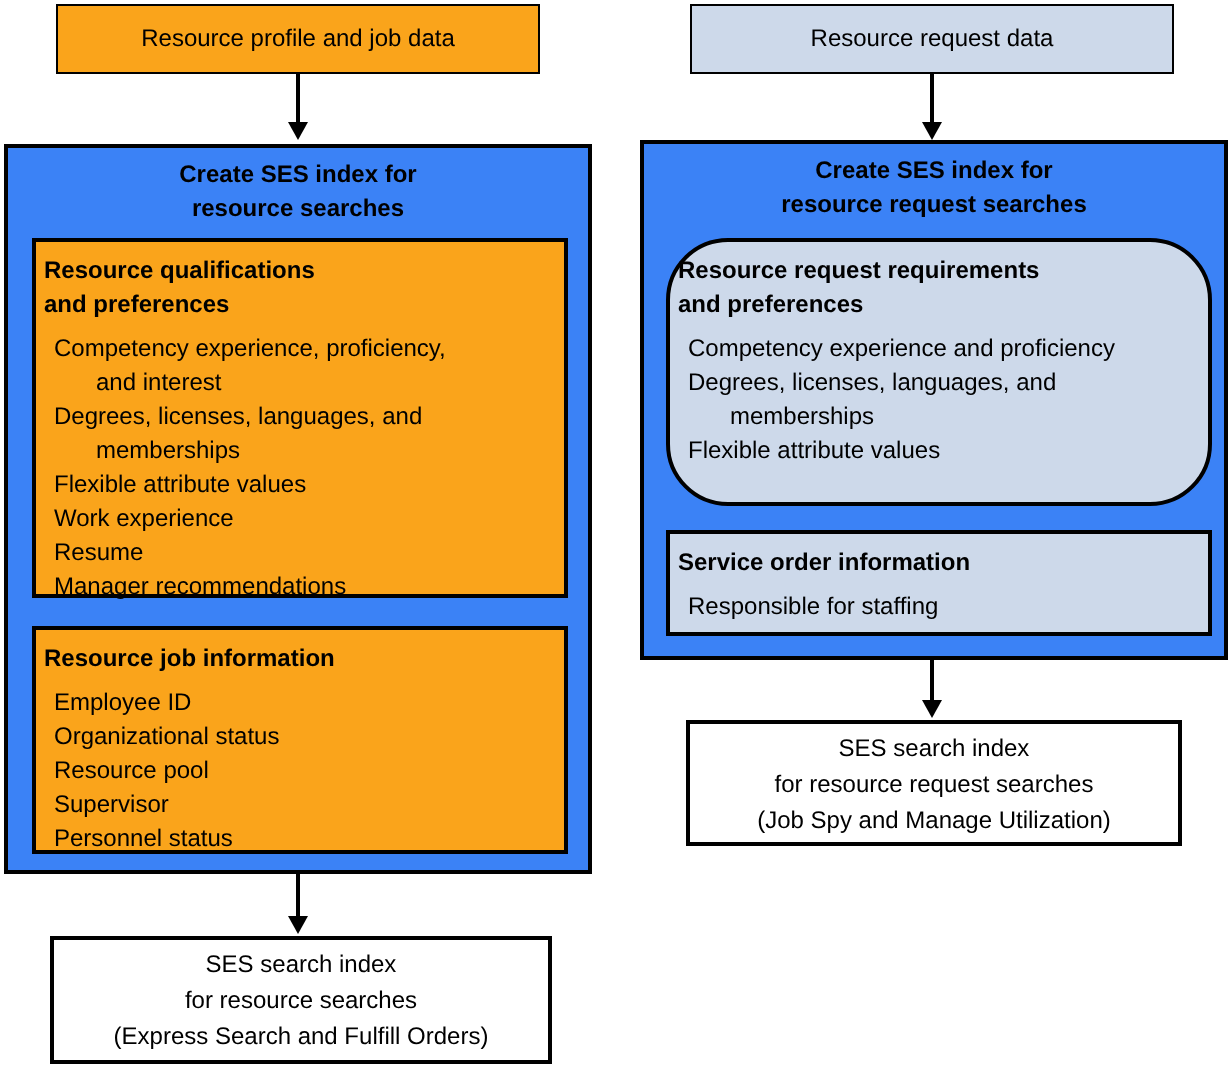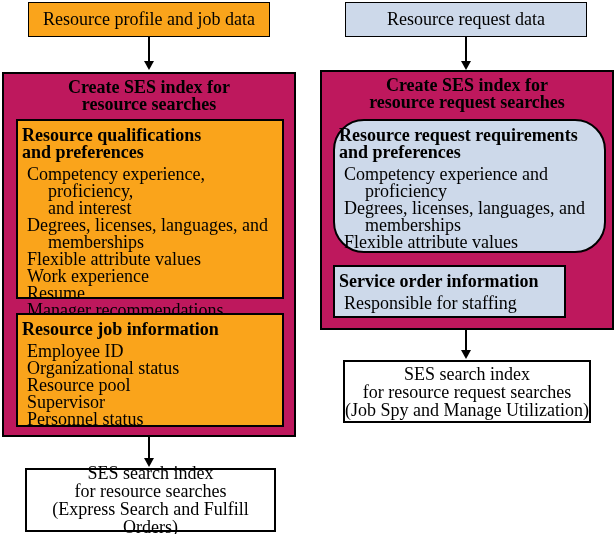--- a/index.html
+++ b/index.html
@@ -7,45 +7,44 @@
     padding: 0;
     background: #ffffff;
     font-family: "Liberation Sans", "DejaVu Sans", sans-serif;
   }
   .canvas {
     position: relative;
     width: 615px;
     height: 534px;
     background: #ffffff;
     color: #000000;
-    font-size: 18px;
+    font-size: 12px;
     line-height: 17px;
     overflow: hidden;
-    font-family: Liberation Serif, serif;
   }
   .box { position: absolute; box-sizing: border-box; }
 
   
   .source-box {
     border: 1px solid #000;
     text-align: center;
     display: flex;
     align-items: center;
     justify-content: center;
     height: 35px;
     width: 242px;
     top: 2px;
   }
   .source-left  { left: 28px; }
   .source-right { left: 345px; }
 
   
   .outer-box {
     border: 2px solid #000;
-    background: #be185d;
+    background: #3b82f6;
   }
   .outer-left  { left: 2px;   top: 72px; width: 294px; height: 365px; }
   .outer-right { left: 320px; top: 70px; width: 294px; height: 260px; }
   .outer-title {
     position: absolute;
     left: 0; top: 5px;
     width: 100%;
     text-align: center;
     font-weight: bold;
     white-space: pre-line;
@@ -53,21 +52,21 @@
 
   
   .section-box {
     position: absolute;
     border: 2px solid #000;
     box-sizing: border-box;
   }
   .ol-sec1 { left: 12px; top: 45px;  width: 268px; height: 180px; }
   .ol-sec2 { left: 12px; top: 239px; width: 268px; height: 114px; }
   .or-sec1 { left: 11px; top: 47px;  width: 273px; height: 134px; border-radius: 31px; }
-  .or-sec2 { left: 11px; top: 193px; width: 233px; height: 53px; }
+  .or-sec2 { left: 11px; top: 193px; width: 273px; height: 53px; }
 
   .section-title {
     padding: 6px 4px 3px 4px;
     text-align: left;
     font-weight: bold;
     white-space: pre-line;
   }
   .section-list { padding: 2px 8px 6px 9px; }
   .section-list .list-item {
     padding-left: 21px;

